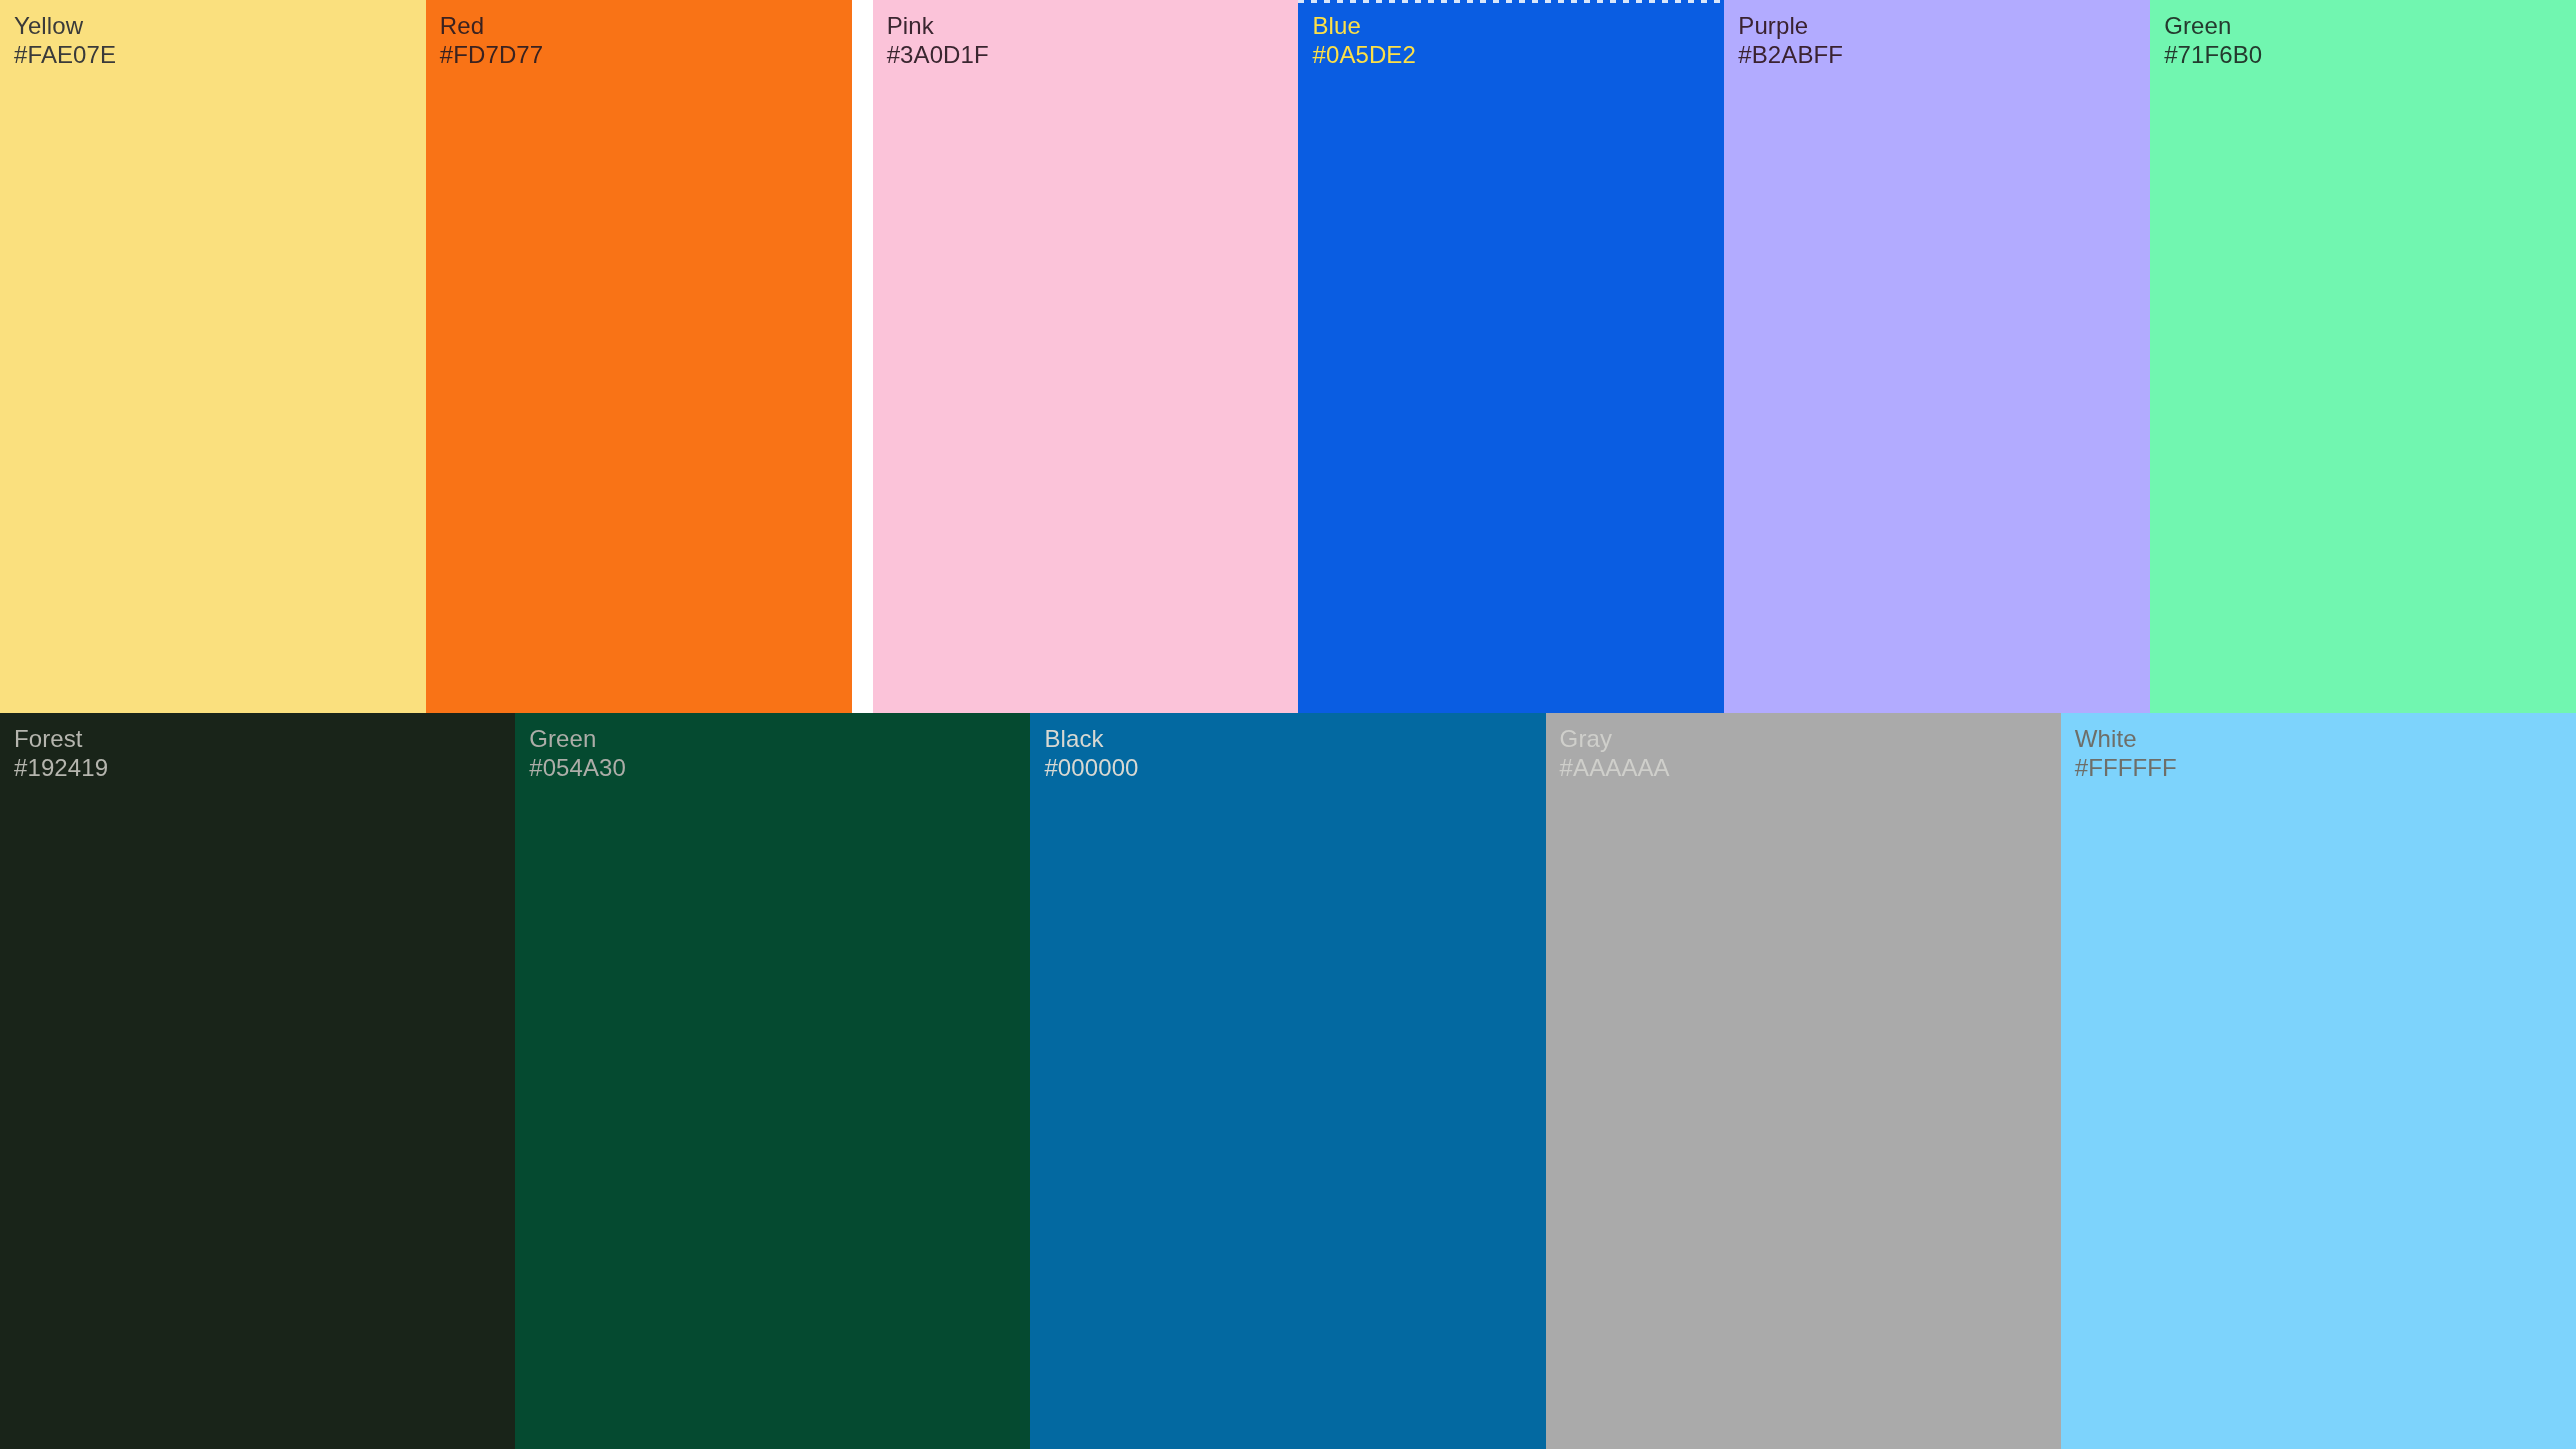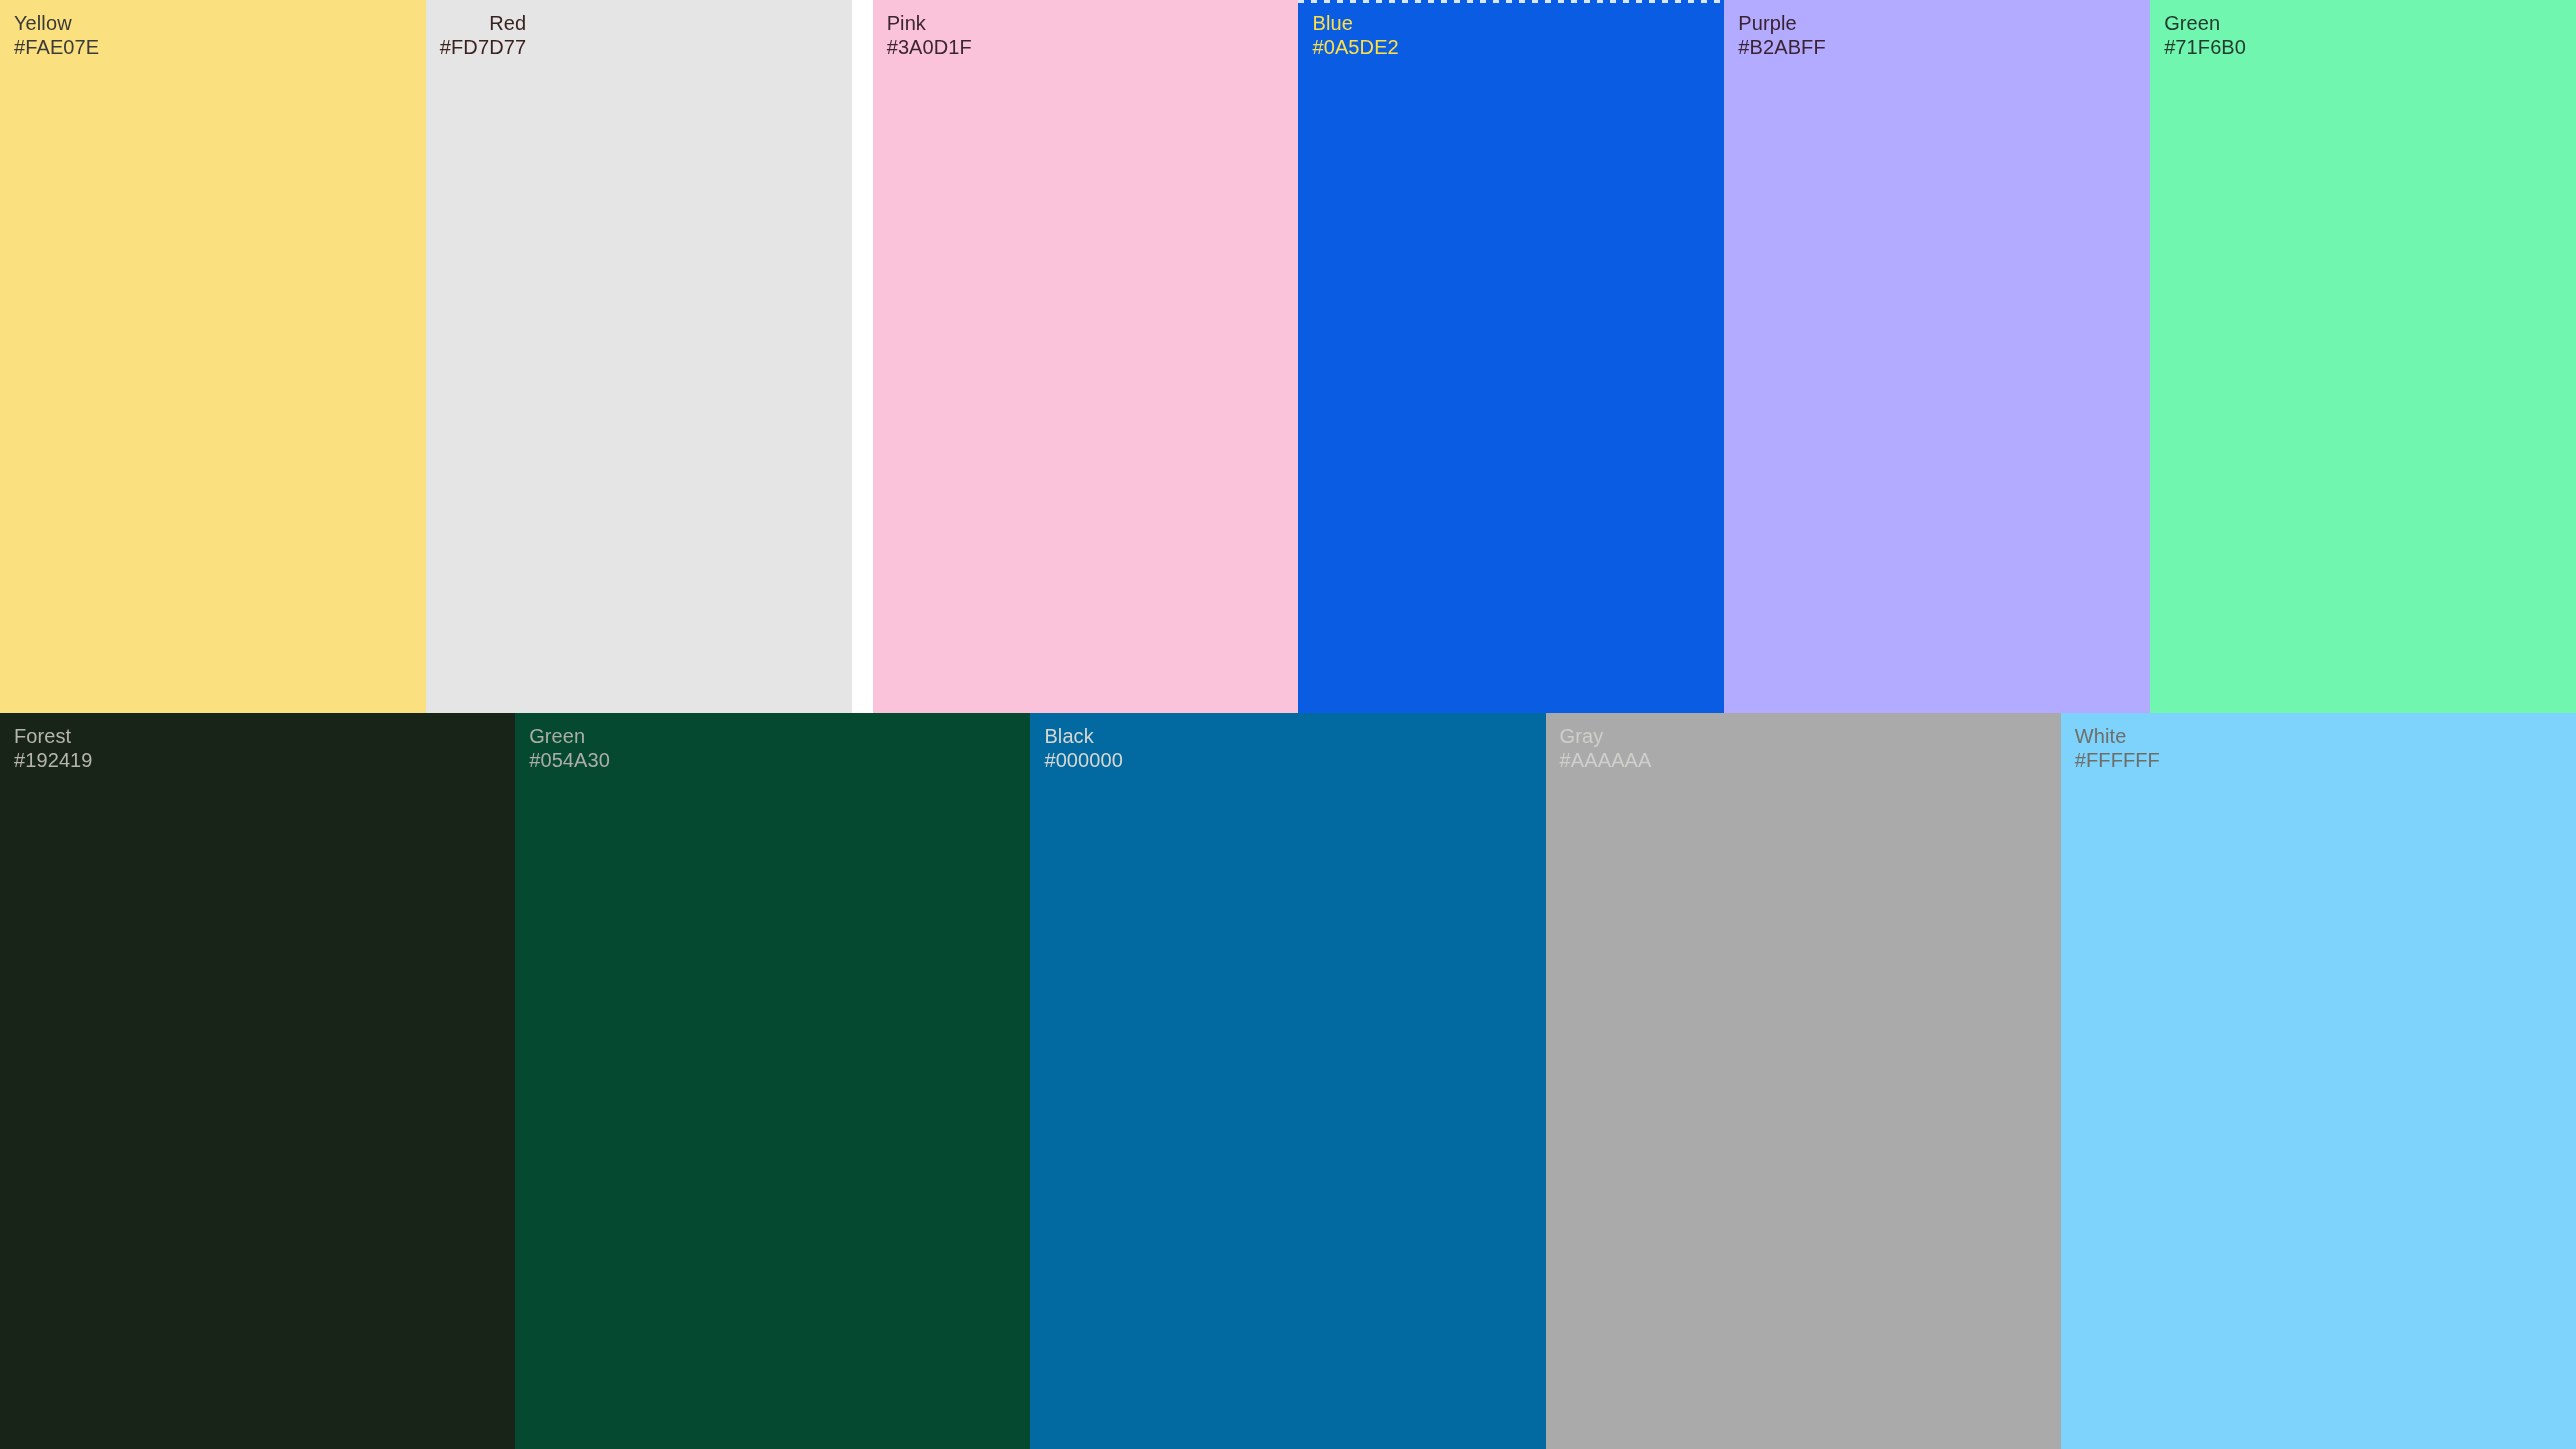--- a/index.html
+++ b/index.html
@@ -34,21 +34,21 @@
     position: relative;
     display: block;
     overflow: hidden;
   }
 
   .swatch-label {
     position: absolute;
     left: 14px;
     top: 11px;
     line-height: 1.22;
-    font-size: 20px;
+    font-size: 24px;
     font-weight: 400;
     letter-spacing: 0.1px;
     white-space: nowrap;
     user-select: none;
   }
 
   .swatch-name,
   .swatch-hex {
     display: block;
   }
@@ -110,21 +110,21 @@
 <body>
 
 <div id="palette">
     <div class="swatch-row row-top">
       <div class="swatch" style="background: rgb(250, 224, 126);">
         <div class="swatch-label" style="color: rgb(58, 58, 58);">
           <span class="swatch-name">Yellow</span>
           <span class="swatch-hex">#FAE07E</span>
         </div>
       </div>
-      <div class="swatch" style="background: #e5e5e5; text-align: right;">
+      <div class="swatch" style="background: #f97316;">
         <div class="swatch-label" style="color: rgb(58, 34, 32);">
           <span class="swatch-name">Red</span>
           <span class="swatch-hex">#FD7D77</span>
         </div>
       </div>
       <div class="swatch" style="background: rgb(251, 195, 217); margin-left: 21px;">
         <div class="swatch-label" style="color: rgb(58, 38, 48);">
           <span class="swatch-name">Pink</span>
           <span class="swatch-hex">#3A0D1F</span>
         </div>

